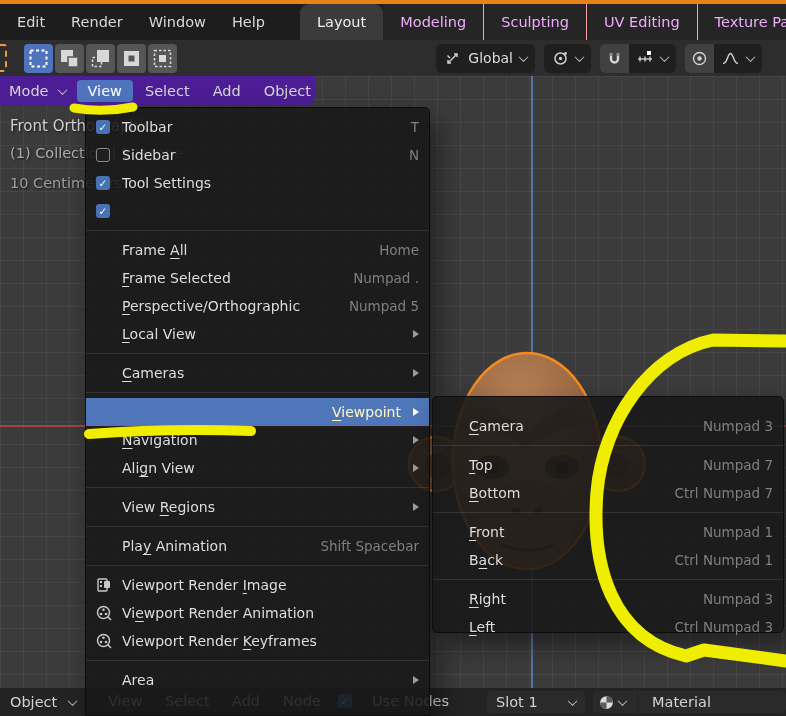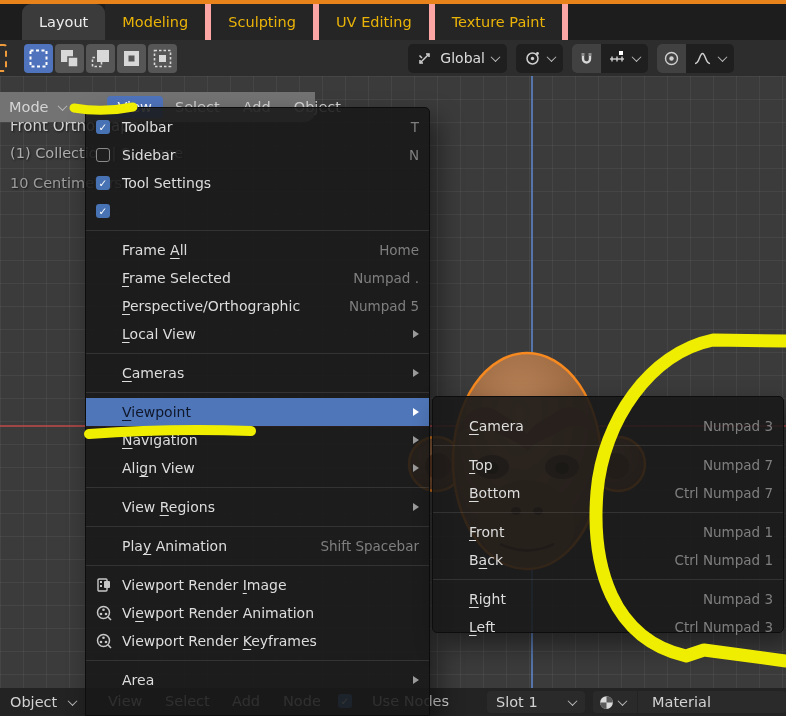--- a/index.html
+++ b/index.html
@@ -9,54 +9,54 @@
 
   
   .topstrip { position:absolute; top:0; left:0; width:786px; height:4px; background:#e8831c; }
 
   
   .topbar { position:absolute; top:4px; left:0; width:786px; height:36px; background:#1d1d1d;
     display:flex; align-items:stretch; }
   .topmenus { display:flex; align-items:center; padding-left:4px; }
   .topmenu { color:#d8d8d8; font-size:14.5px; padding:0 13px; height:100%; display:flex; align-items:center; }
   .tabs { display:flex; align-items:stretch; margin-left:22px; flex:1; }
-  .tab { display:flex; align-items:center; padding:0 17px; font-size:14.5px; color:#eab308;
-    background:#252525; border-right:6px solid #fca5a5; white-space:nowrap; }
+  .tab { display:flex; align-items:center; padding:0 17px; font-size:14.5px; color:#f0abfc;
+    background:#252525; border-right:1px solid #fca5a5; white-space:nowrap; }
   .tab.first { border-radius:9px 9px 0 0; }
   .tab.active { background:#3b3b3b; color:#ededed; border-right:none; border-radius:9px 9px 0 0; }
 
   
   .toolbar { position:absolute; top:40px; left:0; width:786px; height:36px; background:#2d2d2d;
     display:flex; align-items:center; }
   .active-tool-sliver { width:10px; height:28px; margin-left:-3px; border:2px dashed #ef9b3c; border-radius:3px; }
   .tool-group { display:flex; gap:2px; margin-left:17px; }
   .toolbtn { width:29px; height:29px; border-radius:4px; background:#565656; position:relative; }
   .toolbtn.active { background:#4f74bd; }
   .toolbtn svg { position:absolute; left:5px; top:5px; }
-  .right-controls { margin-left:auto; margin-right:52px; display:flex; gap:9px; align-items:center; }
+  .right-controls { margin-left:auto; margin-right:24px; display:flex; gap:9px; align-items:center; }
   .pill { height:29px; background:#1f1f1f; border-radius:5px; display:flex; align-items:center;
     padding:0 8px; gap:7px; color:#dcdcdc; font-size:14px; }
   .pill .seg-lit { background:#414141; height:29px; display:flex; align-items:center; padding:0 6px;
     margin:0 0 0 -8px; border-radius:5px 0 0 5px; }
   .chev { width:7px; height:7px; border-right:1.6px solid #b9b9b9; border-bottom:1.6px solid #b9b9b9;
     transform:rotate(45deg) translate(-1px,-1px); flex:0 0 auto; }
 
   
   .viewport { position:absolute; top:76px; left:0; width:786px; height:640px; background:#3b3b3b; overflow:hidden; }
   .grid { position:absolute; inset:0;
     background-image:
       linear-gradient(to right, rgba(255,255,255,0.05) 1px, transparent 1px),
       linear-gradient(to bottom, rgba(255,255,255,0.05) 1px, transparent 1px);
     background-size:23px 23px; }
   .axis-x { position:absolute; left:0; width:786px; top:349px; height:1.6px; background:rgba(186,72,72,0.8); }
   .axis-z { position:absolute; top:0; height:612px; left:531px; width:1.6px; background:rgba(92,131,198,0.8); }
   .suzanne { position:absolute; left:400px; top:263px; }
 
-  .vp-header { position:absolute; top:16px; left:0; width:315px; height:30px; background:#737373;
-    border-radius:0 0 10px 0; display:flex; align-items:center; font-size:14.5px; color:#d5d5d5; z-index:8;gap:30px; }
+  .vp-header { position:absolute; top:0; left:0; width:315px; height:30px; background:#4c1d95;
+    border-radius:0 0 10px 0; display:flex; align-items:center; font-size:14.5px; color:#d5d5d5; z-index:8; }
   .mode-box { display:flex; align-items:center; gap:10px; padding:0 10px 0 9px; }
   .vp-menu { padding:3px 11px; border-radius:4px; margin-left:1px; }
   .vp-menu.active { background:#4f74bd; color:#ffffff; }
 
   .vp-overlay { position:absolute; left:10px; z-index:6; white-space:nowrap;
     text-shadow:1px 1px 2px rgba(0,0,0,0.6); }
   .ovl1 { top:41px; font-size:15px; color:#d2d2d2; }
   .ovl2 { top:69px; font-size:14.5px; color:#adadad; }
   .ovl3 { top:99px; font-size:14.5px; color:#9c9c9c; }
 
@@ -78,40 +78,46 @@
   .dropdown { position:absolute; background:rgba(24,24,24,0.88); border:1px solid #0d0d0d;
     box-shadow:8px 12px 26px rgba(0,0,0,0.45); z-index:40; padding-top:5px; font-size:14px; color:#dddddd; }
   .dd-main { left:85px; top:31px; width:345px; height:609px; border-radius:5px 5px 0 0; }
   .dd-sub { left:432px; top:320px; width:352px; height:237px; border-radius:5px; padding-top:15px; z-index:41; }
   .mi { height:28px; display:flex; align-items:center; padding:0 10px; }
   .mi .islot { width:26px; display:flex; align-items:center; }
   .mi .lbl { flex:1; white-space:nowrap; }
   .mi .sc { color:#7f7f7f; font-size:13.5px; margin-left:12px; white-space:nowrap; }
   .mi .arr { width:0; height:0; border-left:6px solid #9a9a9a; border-top:4.5px solid transparent;
     border-bottom:4.5px solid transparent; margin-left:12px; }
-  .mi.hl { background:#4f76b8; color:#0f172a; }
+  .mi.hl { background:#4f76b8; color:#fef9c3;text-align:right; }
   .mi.hl .arr { border-left-color:#ffffff; }
   .msep { height:1px; background:rgba(255,255,255,0.1); margin:5px 0; }
   .mn { text-decoration:underline; text-decoration-thickness:1px; text-underline-offset:2.5px; }
   .cb { width:14px; height:14px; border-radius:3px; display:flex; align-items:center; justify-content:center;
     font-size:10.5px; color:#ffffff; }
   .cb.on { background:#4772b3; }
   .cb.off { background:#1f1f1f; border:1px solid #8a8a8a; }
 
   
   .annot { position:absolute; inset:0; z-index:90; pointer-events:none; }
 </style>
 </head>
 <body>
 
 <div class="screen">
 
   <div class="topstrip"></div>
 
   <div class="topbar">
+    <div class="topmenus" id="topmenus">
+        <div class="topmenu">Edit</div>
+        <div class="topmenu">Render</div>
+        <div class="topmenu">Window</div>
+        <div class="topmenu">Help</div>
+      </div>
     <div class="tabs" id="tabs">
         <div class="tab active first">Layout</div>
         <div class="tab">Modeling</div>
         <div class="tab">Sculpting</div>
         <div class="tab">UV Editing</div>
         <div class="tab">Texture Paint</div>
       </div>
   </div>
 
   <div class="toolbar">

